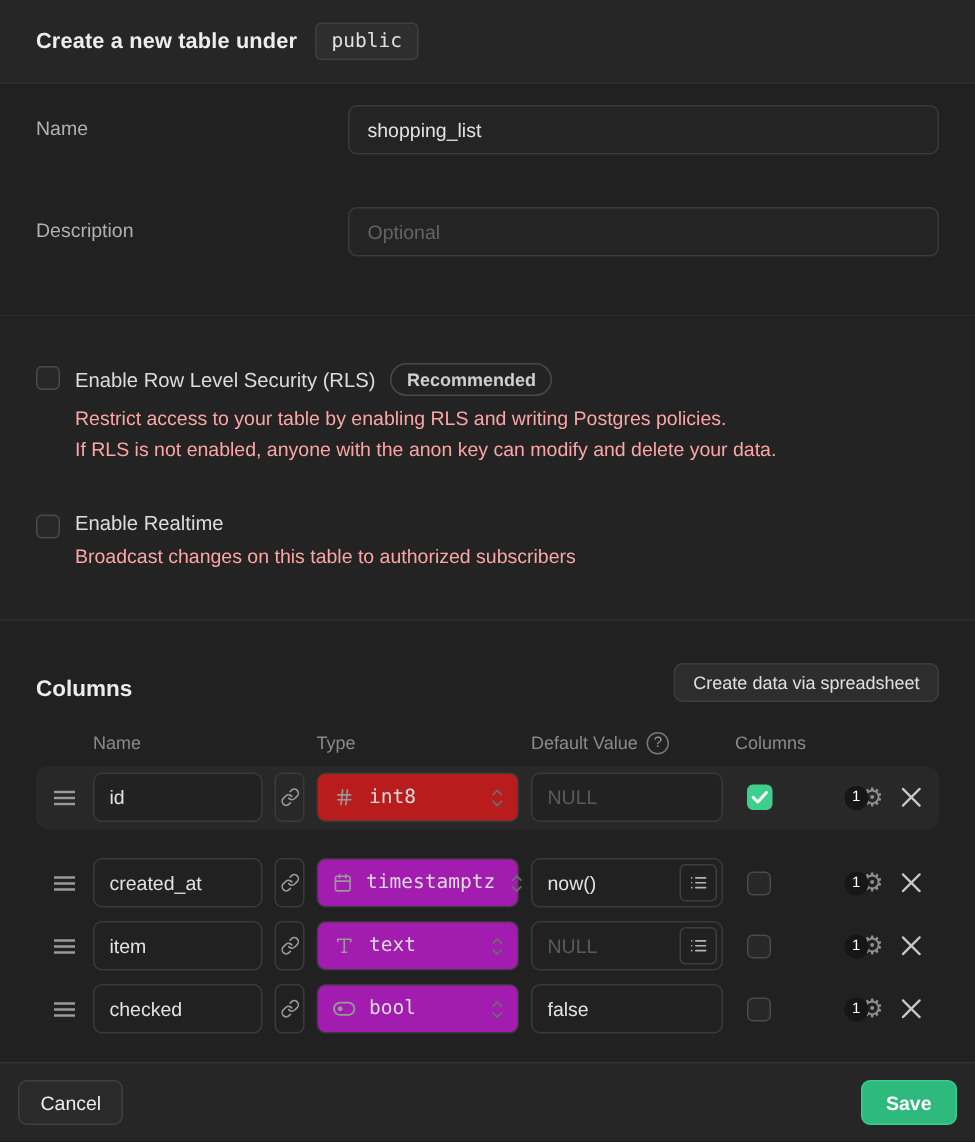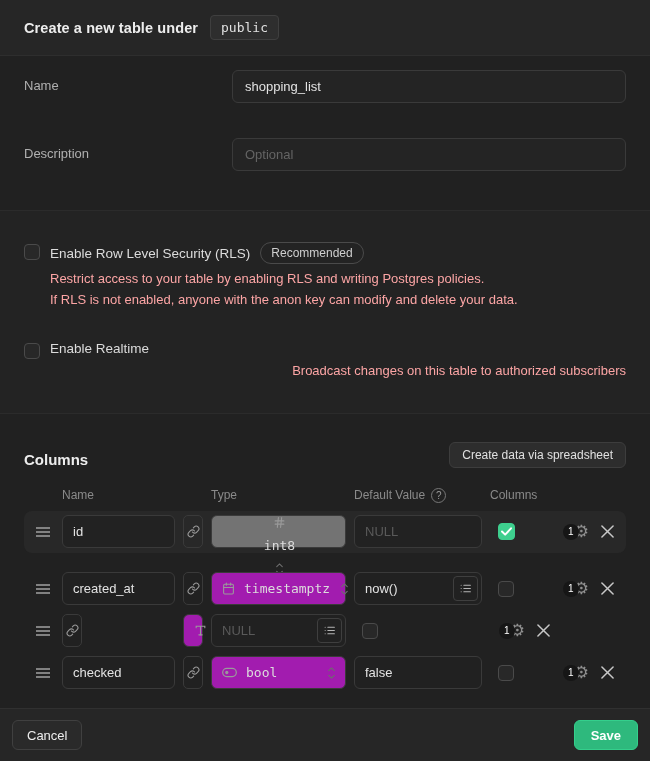--- a/index.html
+++ b/index.html
@@ -29,31 +29,31 @@
   .flabel { width: 208px; flex: 0 0 208px; font-size: 13px; color: #b0b0b0; padding-top: 8px; }
   .tinput {
     flex: 1; height: 33px; background: #242424; border: 1px solid #3a3a3a;
     border-radius: 6px; color: #e3e3e3; font-size: 13px; padding: 0 12px;
     font-family: "Liberation Sans", sans-serif; outline: none; width: 100%;
   }
   .tinput::placeholder { color: #646464; }
   
   .sec-options { flex: 0 0 198px; padding: 31px 24px; background: #232323; border-bottom: 1px solid #2b2b2b; }
   .opt { display: flex; gap: 10px; }
-  .opt + .opt { margin-top: 30px; text-align: right; }
+  .opt + .opt { margin-top: 30px; }
   .cbx {
     width: 16px; height: 16px; flex: 0 0 16px; margin-top: 2px;
     border: 1px solid #4a4a4a; border-radius: 4px; background: #282828; cursor: pointer;
   }
   .opt-body { flex: 1; }
   .opt-head { display: flex; align-items: center; gap: 10px; }
   .opt-label { font-size: 13.5px; color: #dcdcdc; }
   .pill {
     font-size: 12px; color: #cfcfcf; border: 1px solid #4a4a4a;
-    border-radius: 999px; padding: 2px 10px; line-height: 1.35;
+    border-radius: 999px; padding: 2px 10px; line-height: 1.35; font-weight: bold;
   }
   .opt-desc { font-size: 13px; color: #fca5a5; line-height: 1.6; margin-top: 5px; }
   
   .sec-columns { flex: 1 1 auto; padding: 28px 24px 0; background: #212121; }
   .col-head { display: flex; justify-content: space-between; align-items: flex-end; }
   .col-title { font-size: 15px; font-weight: 600; color: #ededed; }
   .btn-import {
     height: 26px; padding: 0 12px; font-size: 12px; color: #e0e0e0;
     background: #2d2d2d; border: 1px solid #3d3d3d; border-radius: 6px;
     font-family: "Liberation Sans", sans-serif; cursor: pointer;
@@ -80,21 +80,21 @@
   .cell-input::placeholder { color: #5a5a5a; }
   .icon-btn {
     height: 33px; width: 20px; border: 1px solid #3a3a3a; border-radius: 5px;
     background: transparent; color: #9a9a9a; display: flex; align-items: center;
     justify-content: center; cursor: pointer;
   }
   .type-sel {
     height: 33px; border: 1px solid #3a3a3a; border-radius: 6px; background: #a21caf;
     display: flex; align-items: center; gap: 9px; padding: 0 8px 0 10px; cursor: pointer;
   }
-  .crow.first .type-sel { background: #737373; flex-direction: column; }
+  .crow.first .type-sel { background: #b91c1c; }
   .type-ic { color: #9a9a9a; display: flex; align-items: center; width: 15px; justify-content: center; }
   .type-name {
     flex: 1; font-size: 13px; color: #dcdcdc;
     font-family: "DejaVu Sans Mono", "Liberation Mono", monospace;
   }
   .updown { color: #6d6d6d; display: flex; align-items: center; }
   .def-wrap { position: relative; }
   .picker-btn {
     position: absolute; right: 4px; top: 4px; width: 25px; height: 25px;
     border: 1px solid #3f3f3f; border-radius: 4px; background: transparent;
@@ -317,20 +317,21 @@
     </div>
 
     <div class="cgrid crow">
       <div class="drag">
         <svg width="14" height="12" viewBox="0 0 14 12" stroke="currentColor" stroke-width="1.6">
             <line x1="0" y1="2" x2="14" y2="2"></line>
             <line x1="0" y1="6" x2="14" y2="6"></line>
             <line x1="0" y1="10" x2="14" y2="10"></line>
           </svg>
       </div>
+      <input class="cell-input" type="text" value="item" style="">
       <div class="icon-btn">
         <svg width="13" height="13" viewBox="0 0 24 24" fill="none" stroke="currentColor" stroke-width="2" stroke-linecap="round">
             <path d="M10 13a5 5 0 0 0 7.54.54l3-3a5 5 0 0 0-7.07-7.07l-1.72 1.71"></path>
             <path d="M14 11a5 5 0 0 0-7.54-.54l-3 3a5 5 0 0 0 7.07 7.07l1.71-1.71"></path>
           </svg>
       </div>
       <div class="type-sel">
         <span class="type-ic">
           <svg width="13" height="13" viewBox="0 0 24 24" fill="none" stroke="currentColor" stroke-width="2" stroke-linecap="round">
               <polyline points="4,7 4,4 20,4 20,7"></polyline>

